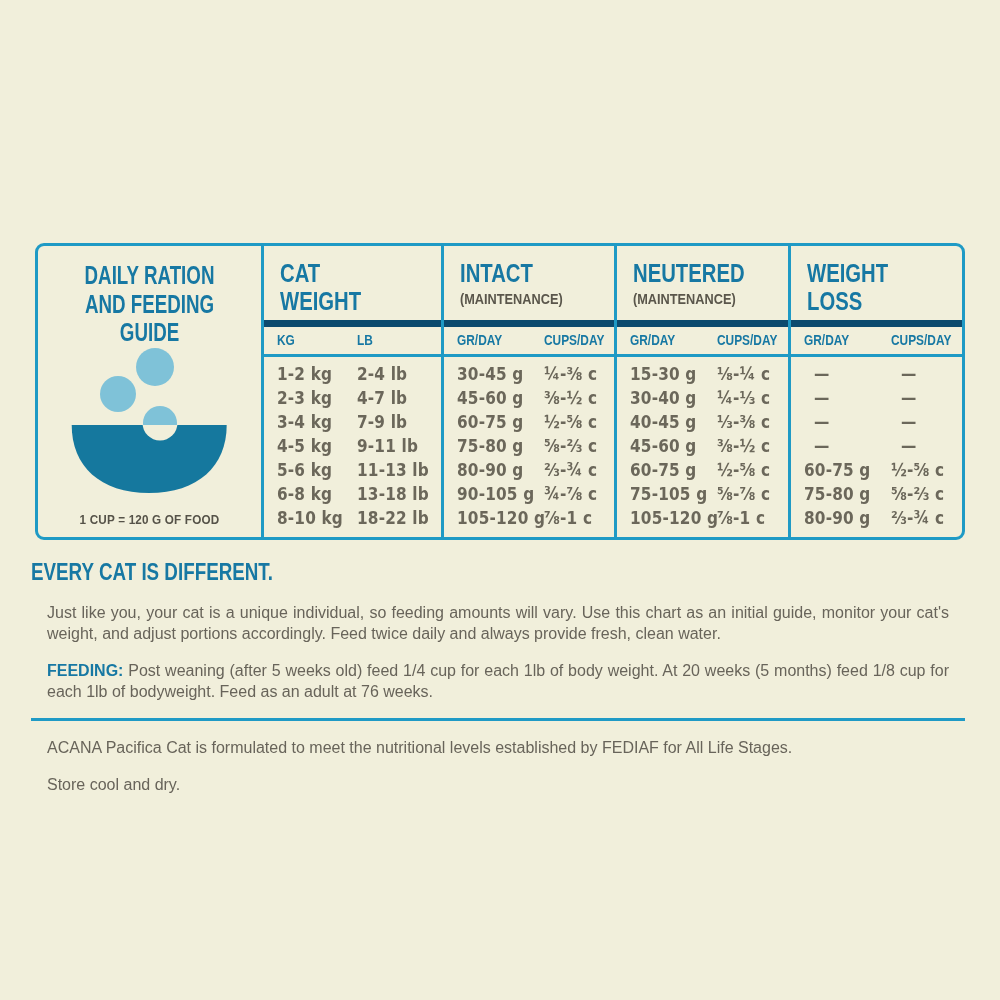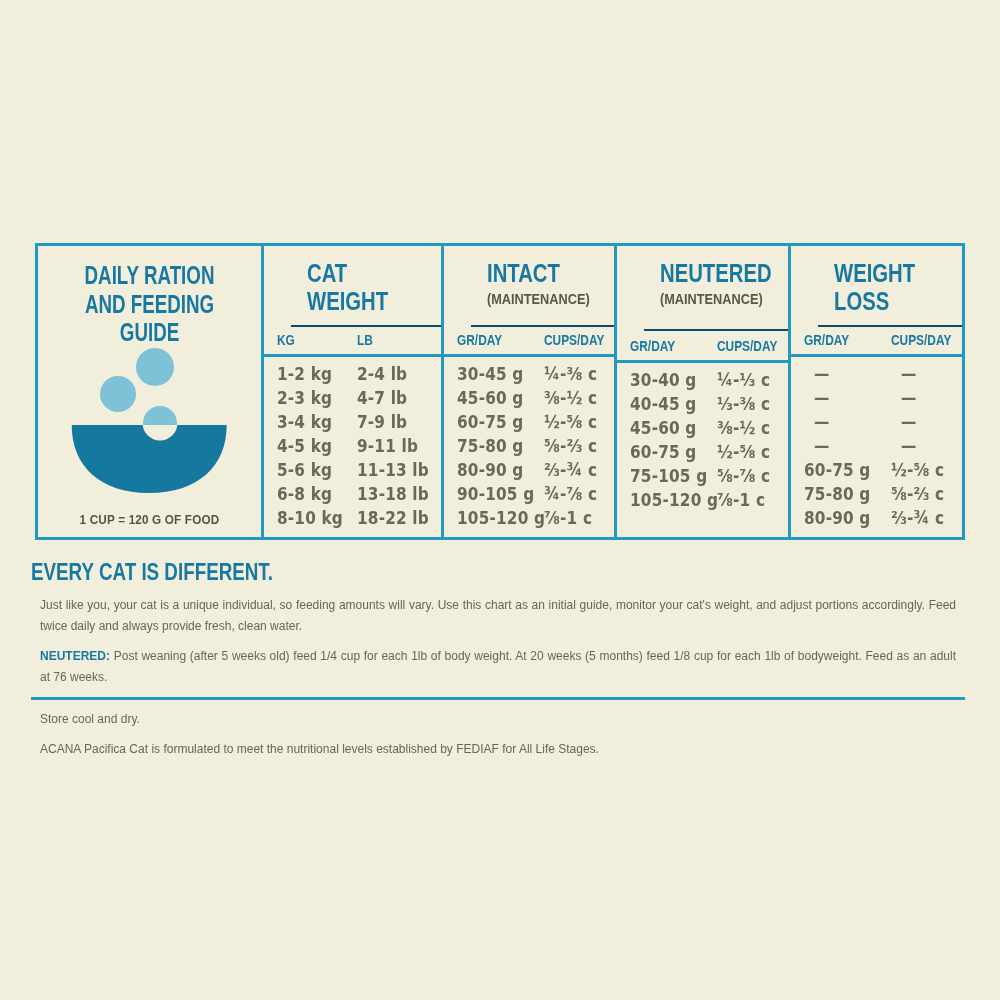--- a/index.html
+++ b/index.html
@@ -5,21 +5,21 @@
   html,body { margin:0; padding:0; background:#f1efdb; }
   .canvas {
     position:relative; width:1000px; height:1000px;
     background:#f1efdb; overflow:hidden;
     font-family:"Liberation Sans", sans-serif;
   }
 
   
   .feeding-table {
     position:absolute; left:35px; top:243px; width:930px; height:297px;
-    border:3px solid #1f9ac5; border-radius:0; box-sizing:border-box;
+    border:3px solid #1f9ac5; border-radius:9px; box-sizing:border-box;
     display:flex;
   }
   .panel-left {
     flex:0 0 226px; border-right:3px solid #1f9ac5; box-sizing:border-box;
     position:relative;
   }
   .panel-title {
     margin-top:15px; text-align:center;
     font-weight:bold; font-size:25px; line-height:1.14; color:#1778a3;
     white-space:pre-line; transform:scaleX(0.75); transform-origin:50% 0;
@@ -29,22 +29,22 @@
     position:absolute; left:0; top:266px; width:100%; text-align:center;
     font-size:13px; font-weight:bold; color:#555248; letter-spacing:0.2px;
     transform:scaleX(0.9);
   }
 
   .col { flex:173 1 0; border-right:3px solid #1f9ac5; box-sizing:border-box;
          display:flex; flex-direction:column; min-width:0; }
   .col-cw { flex:179 1 0; }
   .col:last-child { border-right:none; }
 
-  .col-title { height:85px; box-sizing:border-box; border-bottom:2px solid #0c4a6e;
-               padding:13px 4px 0 16px;margin-left:27px; }
+  .col-title { height:85px; box-sizing:border-box; border-bottom:7px solid #0c4a6e;
+               padding:13px 4px 0 16px; }
   .title-text {
     display:inline-block; font-weight:bold; font-size:26px; line-height:1.08;
     color:#1778a3; white-space:pre-line; transform:scaleX(0.78); transform-origin:0 0;
   }
   .title-sub {
     display:block; font-weight:bold; font-size:15px; color:#5a564b;
     transform:scaleX(0.85); transform-origin:0 0; margin-top:3px; white-space:nowrap;
   }
 
   .col-sub { height:32px; box-sizing:border-box; border-bottom:3px solid #1f9ac5;
@@ -66,21 +66,21 @@
     letter-spacing:0.2px; transform:scaleX(0.9); transform-origin:0 50%;
   }
   .dash { padding-left:11px; }
 
   
   .notes { position:absolute; left:31px; top:559px; width:934px; }
   .notes-heading {
     margin:0 0 4px 0; font-weight:bold; font-size:23.5px; color:#1778a3;
     transform:scaleX(0.8); transform-origin:0 50%; white-space:nowrap;
   }
-  .notes p { margin:9px; font-size:12px; line-height:21px; color:#68645a; }
+  .notes p { margin:16px; font-size:16px; line-height:21px; color:#68645a; }
   .p-just { text-align:justify; }
   .lbl { color:#1778a3; font-weight:bold; }
   .rule { border:none; border-top:3px solid #1f9ac5; margin:7px 0 6px 0; }
 </style>
 </head>
 <body>
 
 <div class="canvas">
 
   <div class="feeding-table">
@@ -189,20 +189,24 @@
       <div class="col-title">
         <span class="title-text">NEUTERED</span>
         <span class="title-sub">(MAINTENANCE)</span>
       </div>
       <div class="col-sub">
         <span class="c1"><span class="sub-label">GR/DAY</span></span>
         <span class="c2"><span class="sub-label">CUPS/DAY</span></span>
       </div>
       <div class="col-data">
         <div class="frow">
+            <span class="c1"><span class="val">15-30 g</span></span>
+            <span class="c2"><span class="val">⅛-¼ c</span></span>
+          </div>
+        <div class="frow">
             <span class="c1"><span class="val">30-40 g</span></span>
             <span class="c2"><span class="val">¼-⅓ c</span></span>
           </div>
         <div class="frow">
             <span class="c1"><span class="val">40-45 g</span></span>
             <span class="c2"><span class="val">⅓-⅜ c</span></span>
           </div>
         <div class="frow">
             <span class="c1"><span class="val">45-60 g</span></span>
             <span class="c2"><span class="val">⅜-½ c</span></span>
@@ -261,19 +265,19 @@
             <span class="c2"><span class="val">⅔-¾ c</span></span>
           </div>
       </div>
     </div>
 
   </div>
 
   <div class="notes">
     <h2 class="notes-heading">EVERY CAT IS DIFFERENT.</h2>
     <p class="p-just">Just like you, your cat is a unique individual, so feeding amounts will vary. Use this chart as an initial guide, monitor your cat's weight, and adjust portions accordingly. Feed twice daily and always provide fresh, clean water.</p>
-    <p class="p-just"><span class="lbl">NEUTERED:</span> <span>Post weaning (after 5 weeks old) feed 1/4 cup for each 1lb of body weight. At 20 weeks (5 months) feed 1/8 cup for each 1lb of bodyweight. Feed as an adult at 76 weeks.</span></p>
+    <p class="p-just"><span class="lbl">FEEDING:</span> <span>Post weaning (after 5 weeks old) feed 1/4 cup for each 1lb of body weight. At 20 weeks (5 months) feed 1/8 cup for each 1lb of bodyweight. Feed as an adult at 76 weeks.</span></p>
     <hr class="rule">
+    <p>ACANA Pacifica Cat is formulated to meet the nutritional levels established by FEDIAF for All Life Stages.</p>
     <p>Store cool and dry.</p>
-    <p>ACANA Pacifica Cat is formulated to meet the nutritional levels established by FEDIAF for All Life Stages.</p>
   </div>
 
 </div>
 
 </body></html>

